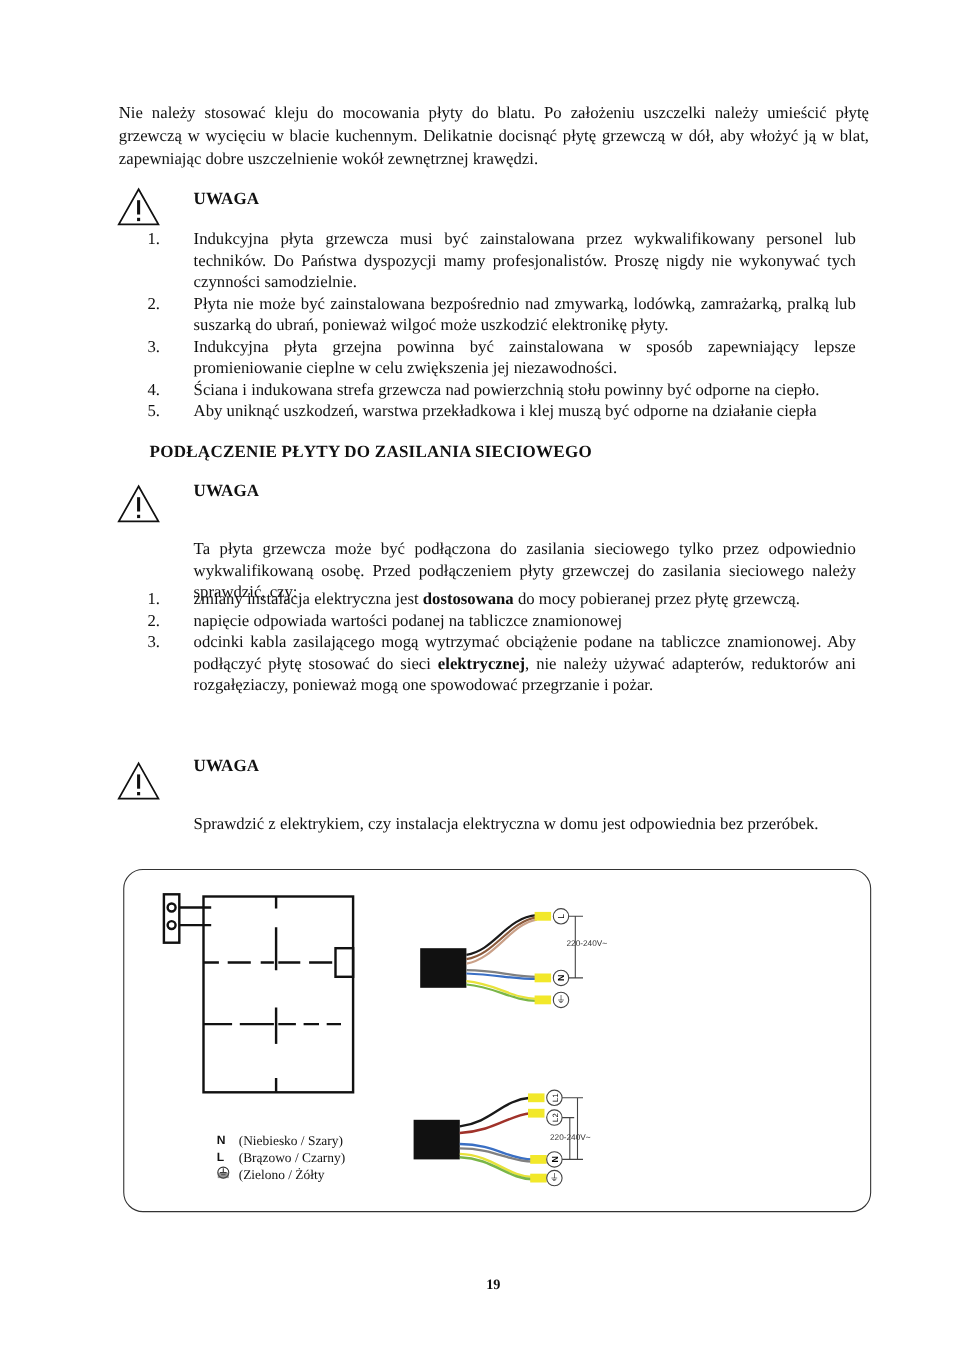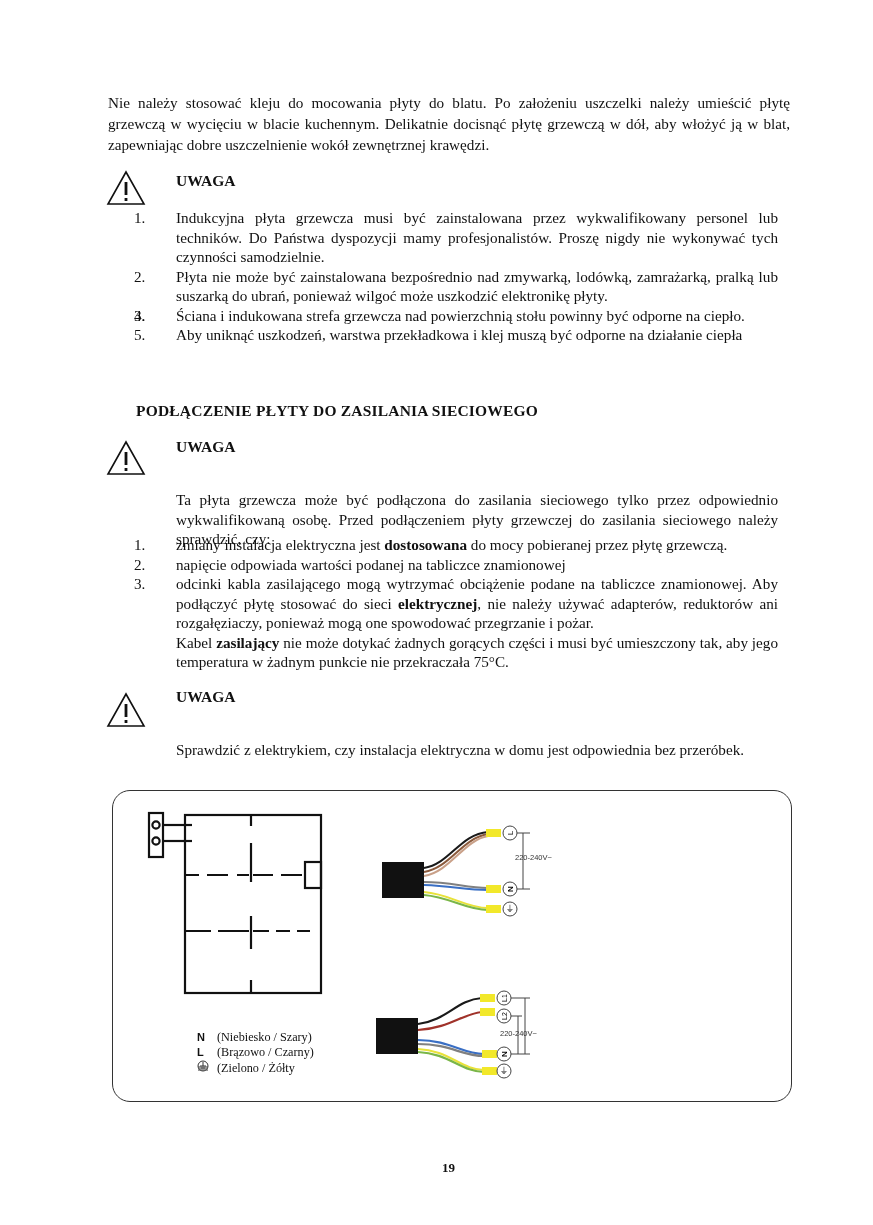--- a/index.html
+++ b/index.html
@@ -30,40 +30,39 @@
 <svg class="abs warn-icon" style="left:106px;top:170px;" viewBox="0 0 40 36">
   <path d="M20 2 L38 34 L2 34 Z" fill="none" stroke="#111" stroke-width="1.6"></path>
   <rect x="18.6" y="12" width="2.8" height="13" fill="#111"></rect>
   <rect x="18.6" y="28" width="2.8" height="3" fill="#111"></rect>
 </svg>
 <div class="abs uwaga" style="left:176px;top:172px;">UWAGA</div>
 
 <div class="abs list" style="left:134px;top:208px;width:644px;">
   <div class="li"><span class="num">1.</span><span>Indukcyjna płyta grzewcza musi być zainstalowana przez wykwalifikowany personel lub techników. Do Państwa dyspozycji mamy profesjonalistów. Proszę nigdy nie wykonywać tych czynności samodzielnie.</span></div>
   <div class="li"><span class="num">2.</span><span>Płyta nie może być zainstalowana bezpośrednio nad zmywarką, lodówką, zamrażarką, pralką lub suszarką do ubrań, ponieważ wilgoć może uszkodzić elektronikę płyty.</span></div>
-  <div class="li"><span class="num">3.</span></div>
+  <div class="li"><span class="num">3.</span><span>Indukcyjna płyta grzejna powinna być zainstalowana w sposób zapewniający lepsze promieniowanie cieplne w celu zwiększenia jej niezawodności.</span></div>
   <div class="li"><span class="num">4.</span><span>Ściana i indukowana strefa grzewcza nad powierzchnią stołu powinny być odporne na ciepło.</span></div>
   <div class="li"><span class="num">5.</span><span>Aby uniknąć uszkodzeń, warstwa przekładkowa i klej muszą być odporne na działanie ciepła</span></div>
 </div>
 
 <div class="abs h2" style="left:96px;top:402px;margin-left:40px;">PODŁĄCZENIE PŁYTY DO ZASILANIA SIECIOWEGO</div>
 
 <svg class="abs warn-icon" style="left:106px;top:440px;" viewBox="0 0 40 36">
   <path d="M20 2 L38 34 L2 34 Z" fill="none" stroke="#111" stroke-width="1.6"></path>
   <rect x="18.6" y="12" width="2.8" height="13" fill="#111"></rect>
   <rect x="18.6" y="28" width="2.8" height="3" fill="#111"></rect>
 </svg>
 <div class="abs uwaga" style="left:176px;top:438px;">UWAGA</div>
 <div class="abs body-text" style="left:176px;top:458px;width:602px;">Ta płyta grzewcza może być podłączona do zasilania sieciowego tylko przez odpowiednio wykwalifikowaną osobę. Przed podłączeniem płyty grzewczej do zasilania sieciowego należy sprawdzić, czy:</div>
 
 <div class="abs list" style="left:134px;top:535px;width:644px;">
   <div class="li"><span class="num">1.</span><span>zmiany instalacja elektryczna jest </span><b>dostosowana</b><span> do mocy pobieranej przez płytę grzewczą.</span></div>
   <div class="li"><span class="num">2.</span><span>napięcie odpowiada wartości podanej na tabliczce znamionowej</span></div>
   <div class="li"><span class="num">3.</span><span>odcinki kabla zasilającego mogą wytrzymać obciążenie podane na tabliczce znamionowej. Aby podłączyć płytę stosować do sieci </span><b>elektrycznej</b><span>, nie należy używać adapterów, reduktorów ani rozgałęziaczy, ponieważ mogą one spowodować przegrzanie i pożar.</span></div>
-  <div class="li"><span>Kabel </span><b>zasilający</b><span> nie może dotykać żadnych gorących części i musi być umieszczony tak, aby jego temperatura w żadnym punkcie nie przekraczała 75°C.</span></div>
 </div>
 
 <svg class="abs warn-icon" style="left:106px;top:692px;" viewBox="0 0 40 36">
   <path d="M20 2 L38 34 L2 34 Z" fill="none" stroke="#111" stroke-width="1.6"></path>
   <rect x="18.6" y="12" width="2.8" height="13" fill="#111"></rect>
   <rect x="18.6" y="28" width="2.8" height="3" fill="#111"></rect>
 </svg>
 <div class="abs uwaga" style="left:176px;top:688px;">UWAGA</div>
 <div class="abs body-text" style="left:176px;top:708px;width:620px;">
   <div>Sprawdzić z elektrykiem, czy instalacja elektryczna w domu jest odpowiednia bez przeróbek.</div>

